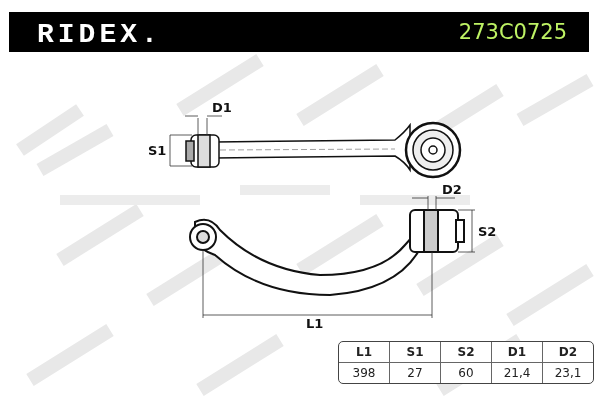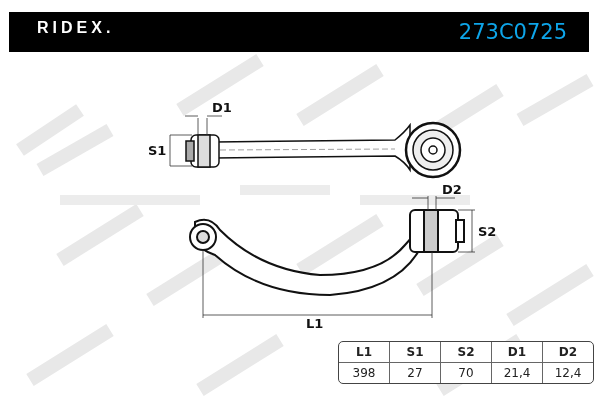--- a/index.html
+++ b/index.html
@@ -1,19 +1,19 @@
 <!DOCTYPE html>
 <html><head>
 <meta charset="utf-8">
 <style>
   html,body{margin:0;padding:0;background:#fff;}
   body{width:600px;height:400px;position:relative;overflow:hidden;font-family:"Liberation Sans",sans-serif;}
   .header{position:absolute;left:9px;top:12px;width:580px;height:40px;background:#000;}
-  .logo{position:absolute;left:28px;top:7px;color:#fff;font-weight:bold;font-size:16px;letter-spacing:4px;font-family:Liberation Sans, sans-serif;}
-  .partno{position:absolute;right:22px;top:8px;color:#0ea5e9;font-size:21px;font-family:"DejaVu Sans",sans-serif;}
+  .logo{position:absolute;left:28px;top:7px;color:#fff;font-weight:bold;font-size:28px;letter-spacing:4px;font-family:Liberation Mono, monospace;}
+  .partno{position:absolute;right:22px;top:8px;color:#bef264;font-size:21px;font-family:"DejaVu Sans",sans-serif;}
   .wm{position:absolute;left:0;top:0;width:600px;height:400px;pointer-events:none;}
   .drawing{position:absolute;left:0;top:0;width:600px;height:400px;}
   .lbl{position:absolute;font-weight:bold;font-size:13px;color:#111;font-family:"DejaVu Sans",sans-serif;}
   table.spec{position:absolute;left:338px;top:341px;border-collapse:separate;border-spacing:0;border:1.5px solid #444;border-radius:5px;font-family:"DejaVu Sans",sans-serif;font-size:12px;background:#fff;}
   table.spec td,table.spec th{width:50px;height:20px;text-align:center;border-right:1px solid #666;border-bottom:1px solid #666;padding:0;color:#222;}
   table.spec th{font-weight:bold;}
   table.spec tr:last-child td{border-bottom:none;margin-top:48px;}
   table.spec td:last-child,table.spec th:last-child{border-right:none;}
 </style>
 </head>
@@ -100,18 +100,18 @@
       <tr>
     <th>L1</th>
     <th>S1</th>
     <th>S2</th>
     <th>D1</th>
     <th>D2</th>
   </tr>
   <tr>
     <td>398</td>
     <td>27</td>
-    <td>70</td>
+    <td>60</td>
     <td>21,4</td>
-    <td>12,4</td>
+    <td>23,1</td>
   </tr>
 </tbody>
   </table>
 
 </body></html>

